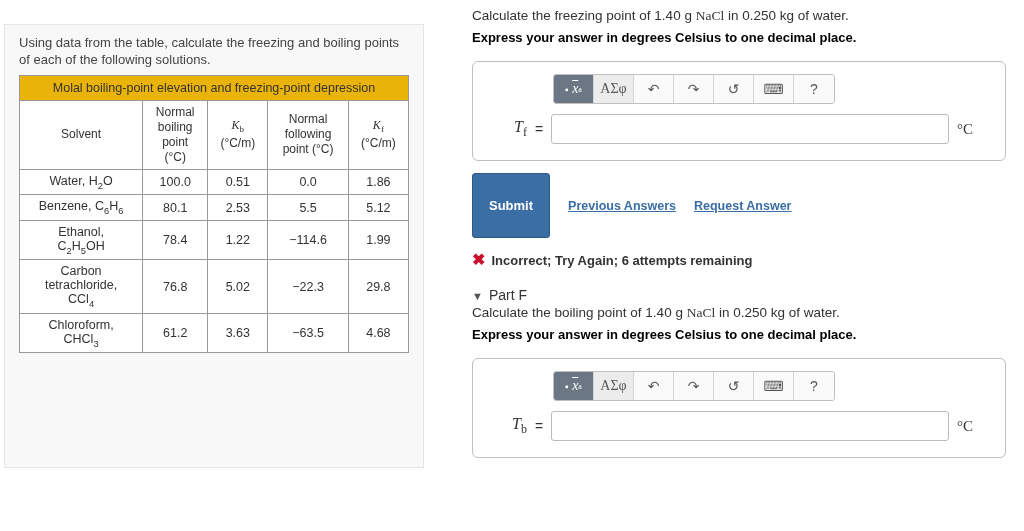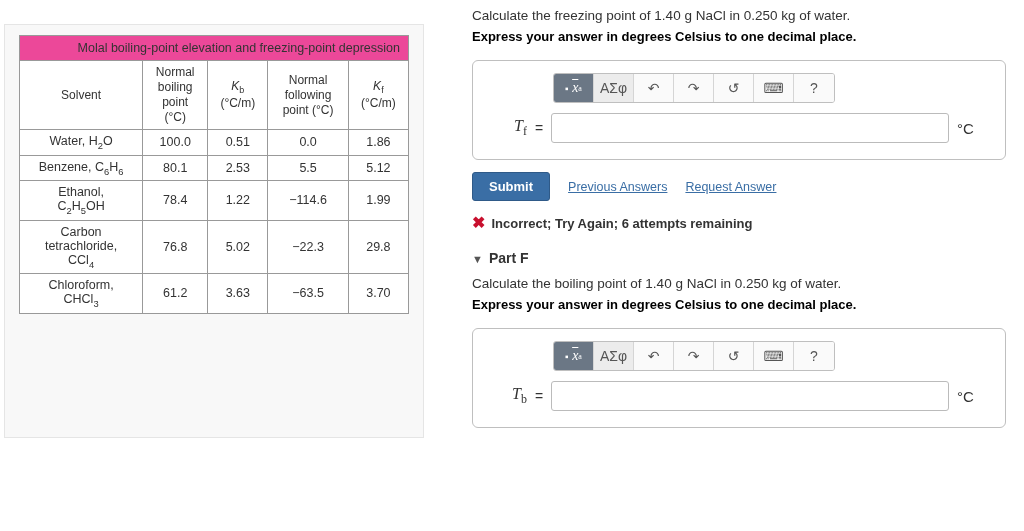--- a/index.html
+++ b/index.html
@@ -2,52 +2,53 @@
 <html><head>
 <meta charset="utf-8">
 <style>
   * { box-sizing: border-box; margin: 0; padding: 0; }
   body { font-family: Arial, Helvetica, sans-serif; font-size: 13px; color: #333; background: #fff; width: 1024px; height: 531px; overflow: hidden; }
   .page { display: flex; }
   .left-pane { width: 420px; padding: 10px 14px; background: #f8f8f8; border: 1px solid #e5e5e5; margin: 24px 0 0 4px; }
   .left-intro { font-size: 13px; color: #444; margin-bottom: 6px; line-height: 1.3; }
   table.data { border-collapse: collapse; width: 100%; background: #fff; }
   table.data td, table.data th { border: 1px solid #999; padding: 4px 6px; font-size: 12.5px; text-align: center; vertical-align: middle; }
-  table.data .title-row td { background: #ec4899; text-align: right; padding: 5px 8px; font-size: 12.5px; }
+  table.data .title-row td { background: #eab308; text-align: center; padding: 5px 8px; font-size: 12.5px; }
   table.data th { font-weight: normal; background: #fff; font-size: 12px; line-height: 1.25; }
   .right-pane { flex: 1; padding: 8px 18px 0 48px; }
   .prompt { font-size: 13.5px; color: #333; margin-bottom: 6px; }
   .instruct { font-size: 13px; font-weight: bold; color: #000000; margin-bottom: 16px; }
   .answer-box { border: 1px solid #bfbfbf; border-radius: 6px; padding: 12px 20px 16px 20px; margin-bottom: 10px; }
   .toolbar { height: 30px; display: inline-flex; margin-bottom: 10px; border: 1px solid #bfbfbf; border-radius: 3px; overflow: hidden; margin-left: 60px; }
   .tb-btn { width: 40px; height: 100%; display: flex; align-items: center; justify-content: center; font-size: 14px; color: #555; border-right: 1px solid #d5d5d5; background: #fafafa; cursor: pointer; }
   .tb-btn:last-child { border-right: none; }
   .tb-sel { background: #6b7785; color: #fff; }
-  .tb-sigma { background: #ececec; font-family: Liberation Sans, sans-serif; }
+  .tb-sigma { background: #ececec; font-family: Liberation Serif, serif; }
   .input-row { display: flex; align-items: center; gap: 8px; }
   .input-label { font-family: 'Times New Roman', serif; font-style: italic; font-size: 16px; width: 34px; text-align: right; }
   .input-eq { font-size: 14px; }
   .ans-input { flex: 1; height: 30px; border: 1px solid #bbb; border-radius: 3px; padding: 0 6px; font-size: 13px; }
   .unit { font-family: 'Times New Roman', serif; font-size: 15px; width: 28px; text-align: left; }
   .submit-row { margin: 12px 0 8px 0; display: flex; align-items: center; gap: 18px; }
-  .submit-btn { background: #3a6ea5; color: #fff; border: 1px solid #2f5a88; border-radius: 3px; padding: 6px 16px; font-size: 13px; font-weight: bold; cursor: pointer; }
-  .link { color: #3a6ea5; font-weight: normal; font-size: 12.5px; text-decoration: underline; cursor: pointer; }
+  .submit-btn { background: #3a6ea5; color: #fff; border: 1px solid #2f5a88; border-radius: 3px; padding: 24px 16px; font-size: 13px; font-weight: bold; cursor: pointer; }
+  .link { color: #3a6ea5; font-weight: bold; font-size: 12.5px; text-decoration: underline; cursor: pointer; }
   .feedback { margin-top: 12px; font-size: 13px; font-weight: bold; color: #333; }
   .fb-x { color: #c8102e; font-size: 16px; font-weight: bold; margin-right: 6px; }
-  .part-hdr { font-weight: bold; font-size: 14px; margin: 18px 0 10px 0; color: #333; }
+  .part-hdr { font-weight: normal; font-size: 14px; margin: 18px 0 2px 0; color: #333; }
   .part-caret { display: inline-block; margin-right: 6px; font-size: 11px; color: #555; }
   sub { font-size: 0.75em; }
-  .serif { font-family: Liberation Sans, sans-serif; }
+  .serif { font-family: Liberation Serif, serif; }
 </style>
 </head>
 <body>
 
 <div class="page">
 
   <div class="left-pane">
+    <div class="left-intro">Using data from the table, calculate the freezing and boiling points of each of the following solutions.</div>
     <table class="data">
       <tbody>
           <tr class="title-row">
             <td colspan="5">Molal boiling-point elevation and freezing-point depression</td>
           </tr>
       <tr>
         <th>Solvent</th>
         <th>
           <span>Normal</span><br>
           <span>boiling</span><br>
@@ -96,21 +97,21 @@
             <td>76.8</td>
             <td>5.02</td>
             <td>−22.3</td>
             <td>29.8</td>
           </tr>
           <tr>
             <td style="text-align: center;">Chloroform,<br>CHCl<sub>3</sub></td>
             <td>61.2</td>
             <td>3.63</td>
             <td>−63.5</td>
-            <td>3.70</td>
+            <td>4.68</td>
           </tr>
         </tbody>
     </table>
   </div>
 
   <div class="right-pane">
 
     <div class="prompt">
       <span>Calculate the freezing point of 1.40 g </span><span class="serif">NaCl</span><span> in 0.250 kg of water.</span>
     </div>

